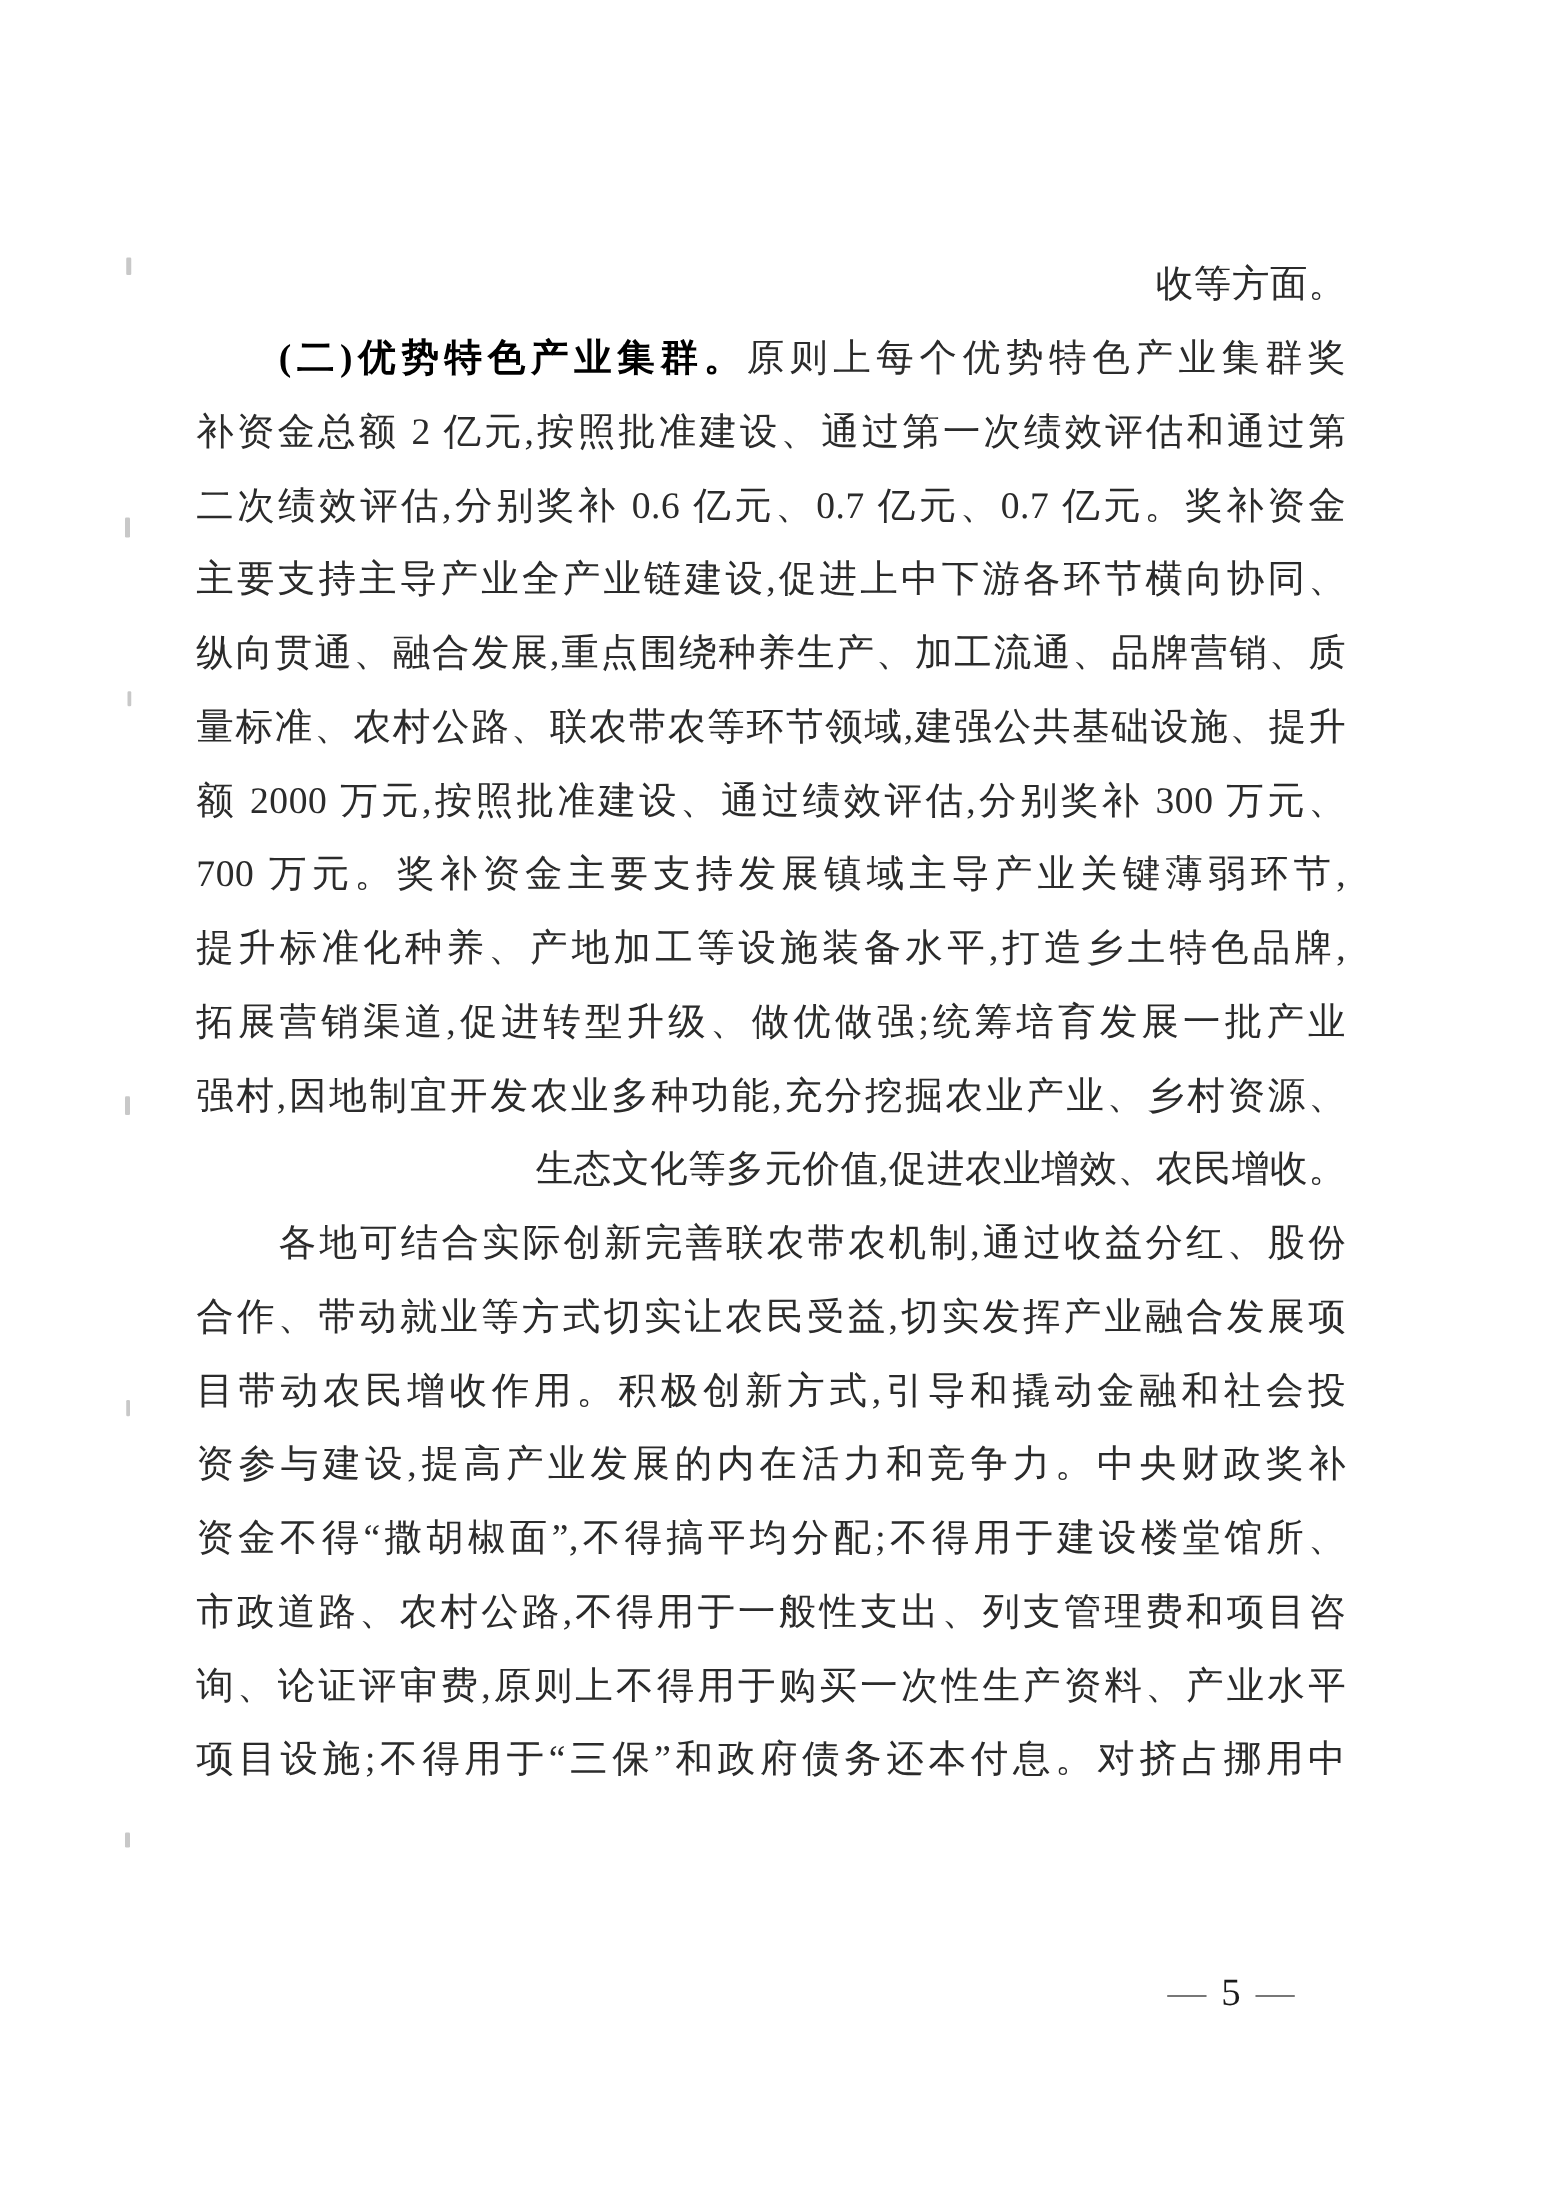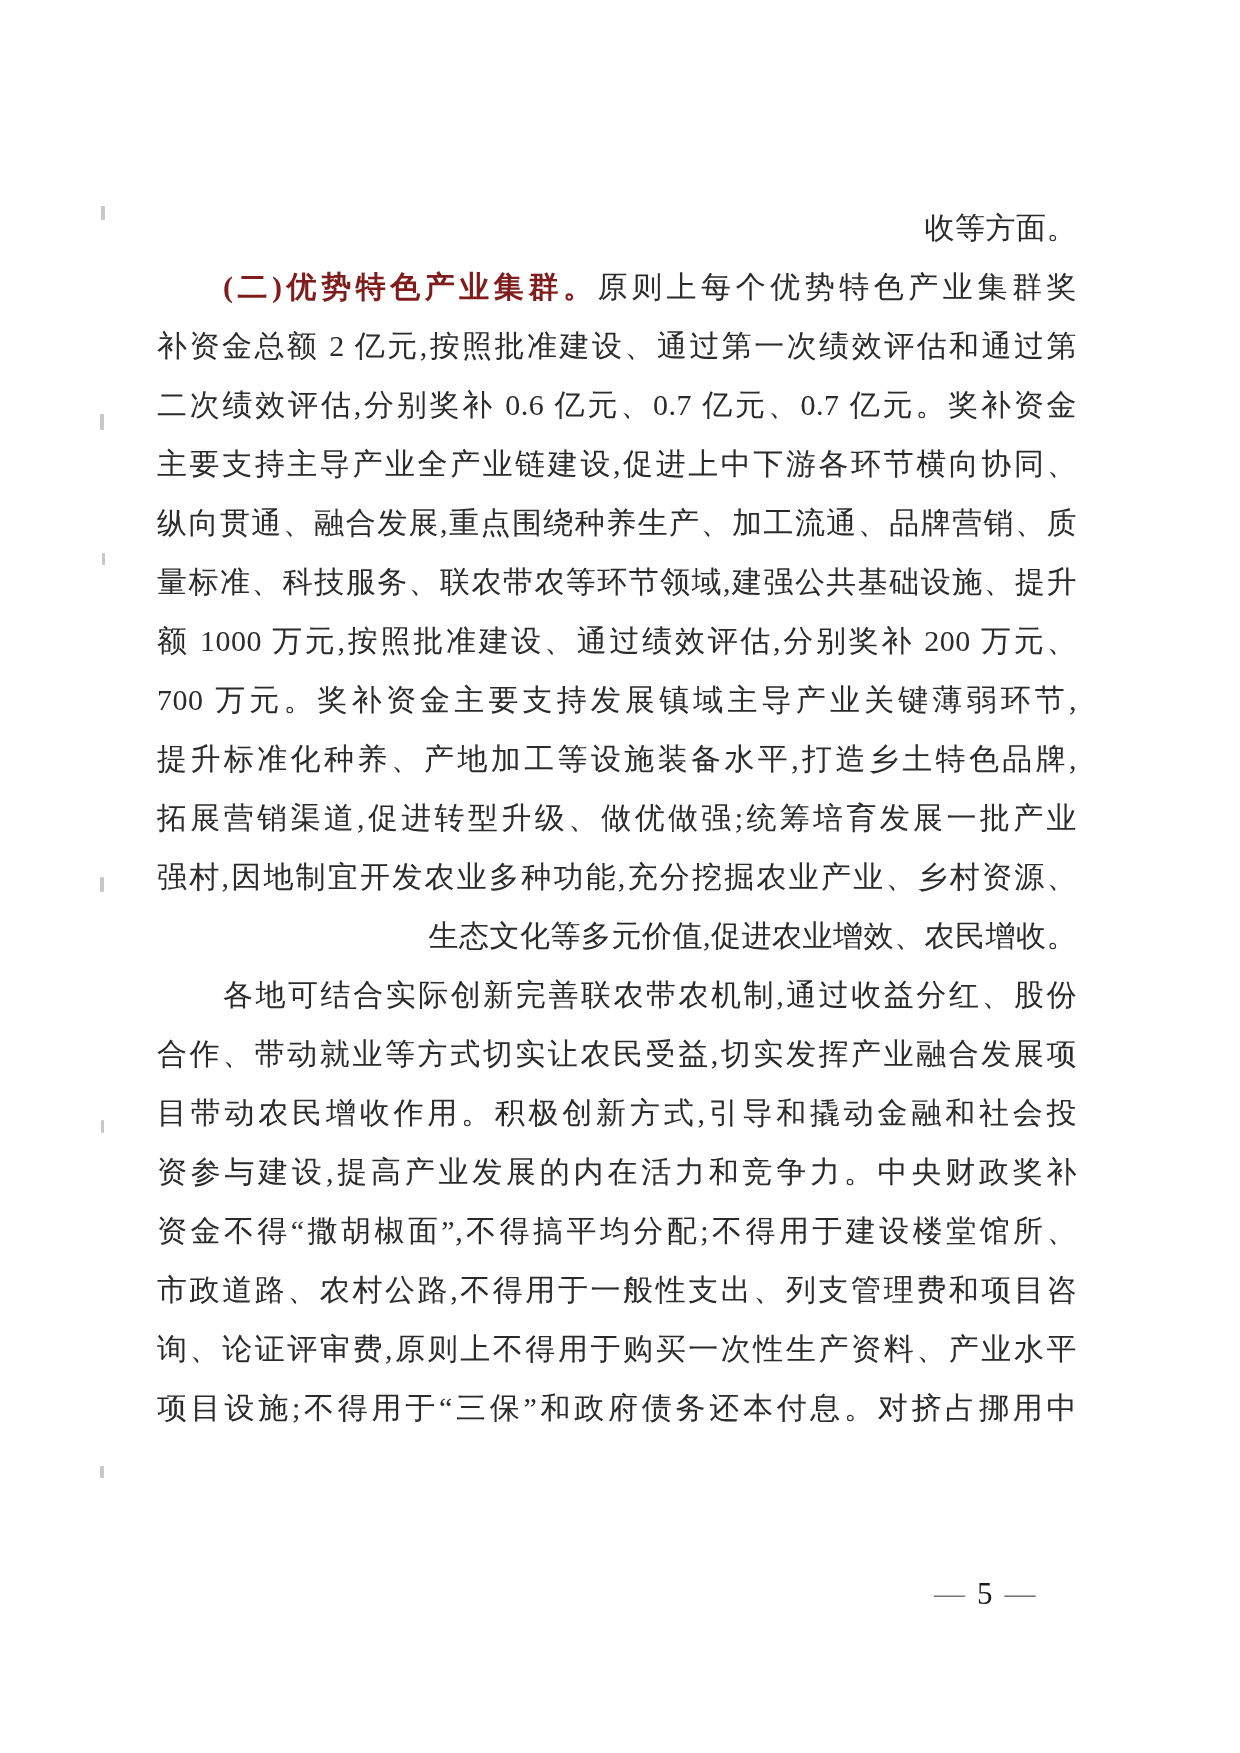--- a/index.html
+++ b/index.html
@@ -33,21 +33,21 @@
   .line.fill {
     white-space: normal;
     text-align: justify;
     text-align-last: justify;
   }
   .line.indent {
     padding-left: 66px;
   }
   .seg-bold {
     font-weight: 700;
-    color: #7f1d1d;
+    color: #000000;
     font-family: Liberation Serif, serif;
   }
   .footer {
     position: absolute;
     left: 934px;
     top: 1576px;
     font-size: 31px;
     color: #222222;
     white-space: nowrap;
   }
@@ -85,22 +85,22 @@
   <div class="speck s5"></div>
   <div class="speck s6"></div>
 
   <div class="text-block" id="lines-container">
       <div class="line"><span class="seg-bold"></span><span class="seg">收等方面。</span></div>
       <div class="line fill indent"><span class="seg-bold">(二)优势特色产业集群。</span><span class="seg">原则上每个优势特色产业集群奖</span></div>
       <div class="line fill"><span class="seg-bold"></span><span class="seg">补资金总额 2 亿元,按照批准建设、通过第一次绩效评估和通过第</span></div>
       <div class="line fill"><span class="seg-bold"></span><span class="seg">二次绩效评估,分别奖补 0.6 亿元、0.7 亿元、0.7 亿元。奖补资金</span></div>
       <div class="line fill"><span class="seg-bold"></span><span class="seg">主要支持主导产业全产业链建设,促进上中下游各环节横向协同、</span></div>
       <div class="line fill"><span class="seg-bold"></span><span class="seg">纵向贯通、融合发展,重点围绕种养生产、加工流通、品牌营销、质</span></div>
-      <div class="line fill"><span class="seg-bold"></span><span class="seg">量标准、科技服务、联农带农等环节领域,建强公共基础设施、提升</span></div>
-      <div class="line fill"><span class="seg-bold"></span><span class="seg">额 1000 万元,按照批准建设、通过绩效评估,分别奖补 200 万元、</span></div>
+      <div class="line fill"><span class="seg-bold"></span><span class="seg">量标准、农村公路、联农带农等环节领域,建强公共基础设施、提升</span></div>
+      <div class="line fill"><span class="seg-bold"></span><span class="seg">额 2000 万元,按照批准建设、通过绩效评估,分别奖补 300 万元、</span></div>
       <div class="line fill"><span class="seg-bold"></span><span class="seg">700 万元。奖补资金主要支持发展镇域主导产业关键薄弱环节,</span></div>
       <div class="line fill"><span class="seg-bold"></span><span class="seg">提升标准化种养、产地加工等设施装备水平,打造乡土特色品牌,</span></div>
       <div class="line fill"><span class="seg-bold"></span><span class="seg">拓展营销渠道,促进转型升级、做优做强;统筹培育发展一批产业</span></div>
       <div class="line fill"><span class="seg-bold"></span><span class="seg">强村,因地制宜开发农业多种功能,充分挖掘农业产业、乡村资源、</span></div>
       <div class="line"><span class="seg-bold"></span><span class="seg">生态文化等多元价值,促进农业增效、农民增收。</span></div>
       <div class="line fill indent"><span class="seg-bold"></span><span class="seg">各地可结合实际创新完善联农带农机制,通过收益分红、股份</span></div>
       <div class="line fill"><span class="seg-bold"></span><span class="seg">合作、带动就业等方式切实让农民受益,切实发挥产业融合发展项</span></div>
       <div class="line fill"><span class="seg-bold"></span><span class="seg">目带动农民增收作用。积极创新方式,引导和撬动金融和社会投</span></div>
       <div class="line fill"><span class="seg-bold"></span><span class="seg">资参与建设,提高产业发展的内在活力和竞争力。中央财政奖补</span></div>
       <div class="line fill"><span class="seg-bold"></span><span class="seg">资金不得“撒胡椒面”,不得搞平均分配;不得用于建设楼堂馆所、</span></div>

